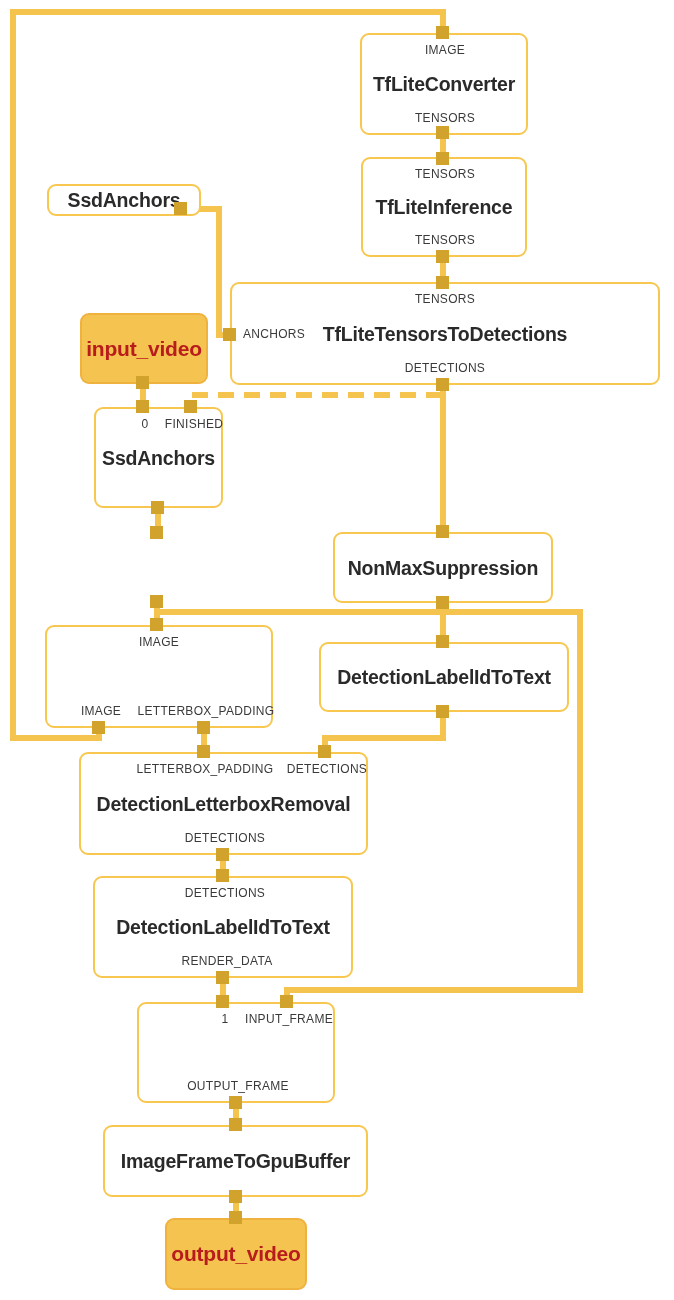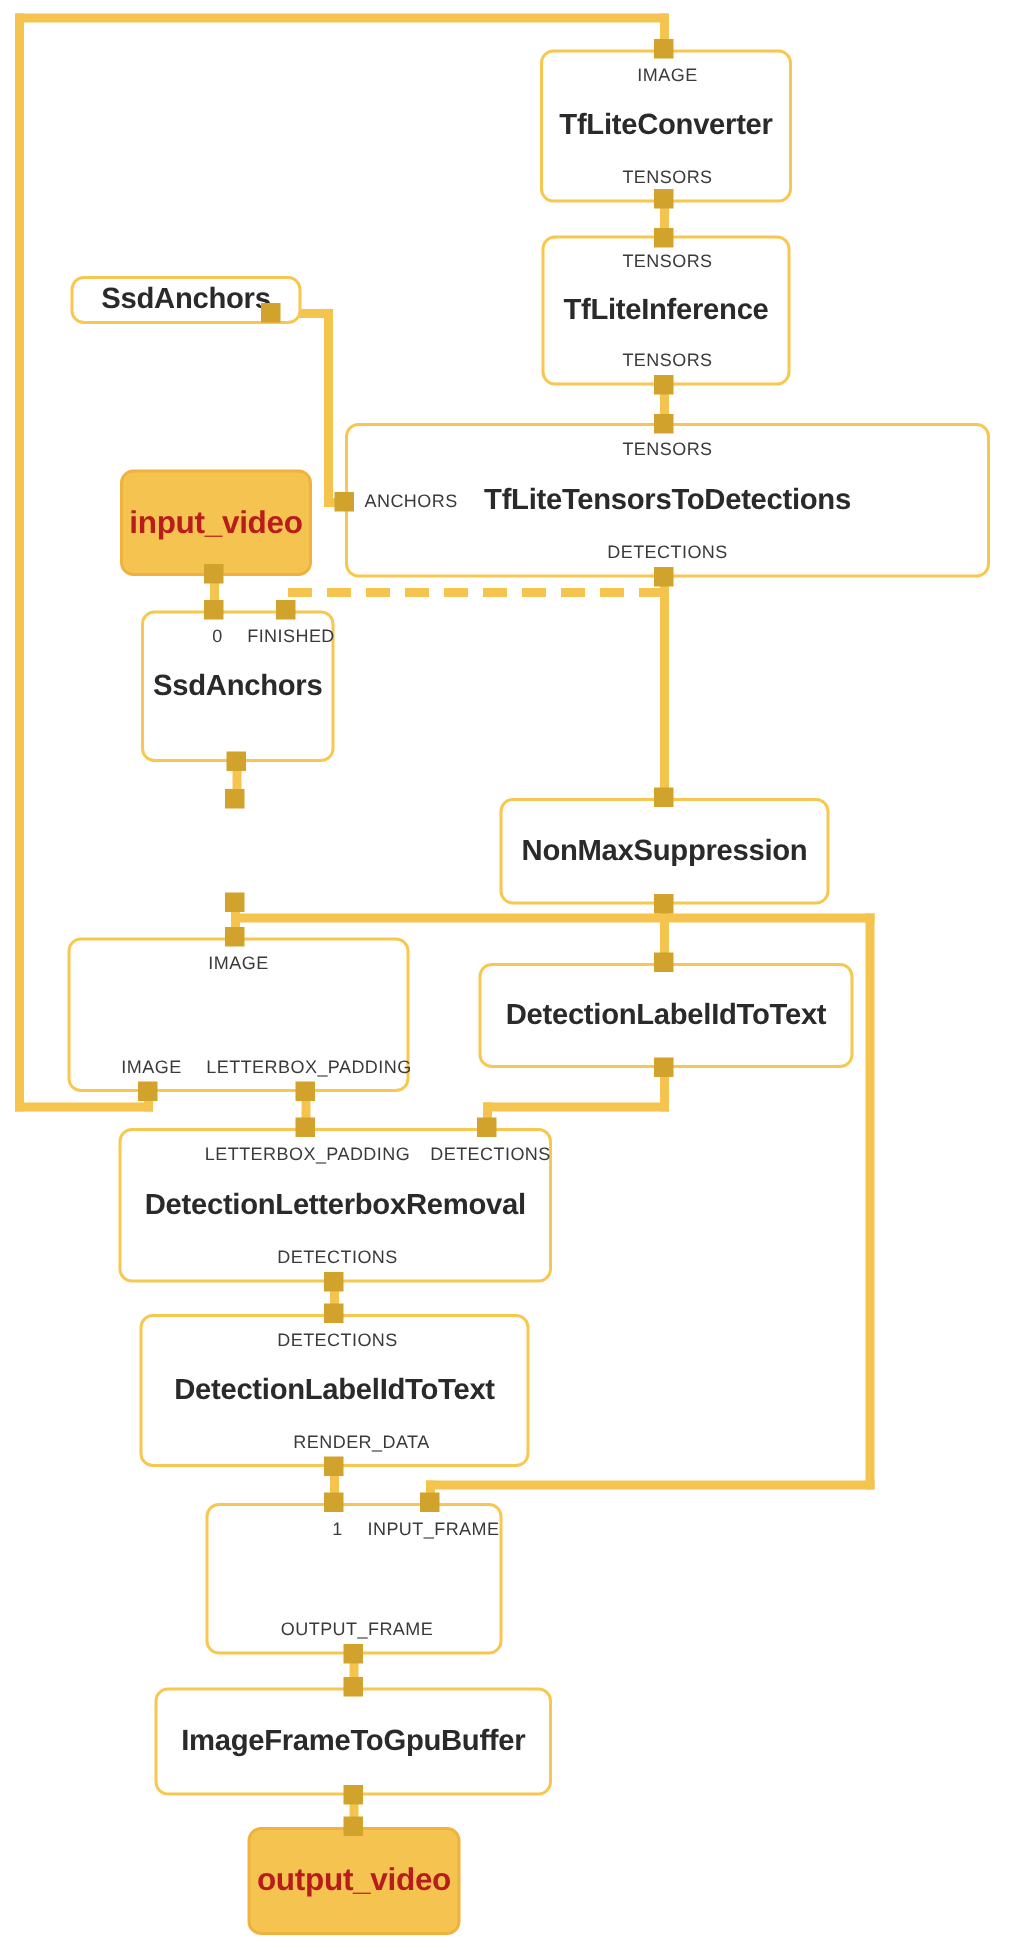--- a/index.html
+++ b/index.html
@@ -128,21 +128,21 @@
   <div class="node" style="left:79px;top:752px;width:289px;height:103px;">
     <span class="plabel top" style="left:124px;">LETTERBOX_PADDING</span>
     <span class="plabel top" style="left:246px;">DETECTIONS</span>
     <div class="title">DetectionLetterboxRemoval</div>
     <span class="plabel bottom" style="left:144px;">DETECTIONS</span>
   </div>
 
   <div class="node" style="left:93px;top:876px;width:260px;height:102px;">
     <span class="plabel top" style="left:130px;">DETECTIONS</span>
     <div class="title">DetectionLabelIdToText</div>
-    <span class="plabel bottom" style="left:146px;">RENDER_DATA</span>
+    <span class="plabel bottom" style="left:132px;">RENDER_DATA</span>
   </div>
 
   <div class="node" style="left:137px;top:1002px;width:198px;height:101px;">
     <span class="plabel top" style="left:86px;">1</span>
     <span class="plabel top" style="left:150px;">INPUT_FRAME</span>
     <span class="plabel bottom" style="left:99px;">OUTPUT_FRAME</span>
   </div>
 
   <div class="node" style="left:103px;top:1125px;width:265px;height:72px;">
     <div class="title">ImageFrameToGpuBuffer</div>

